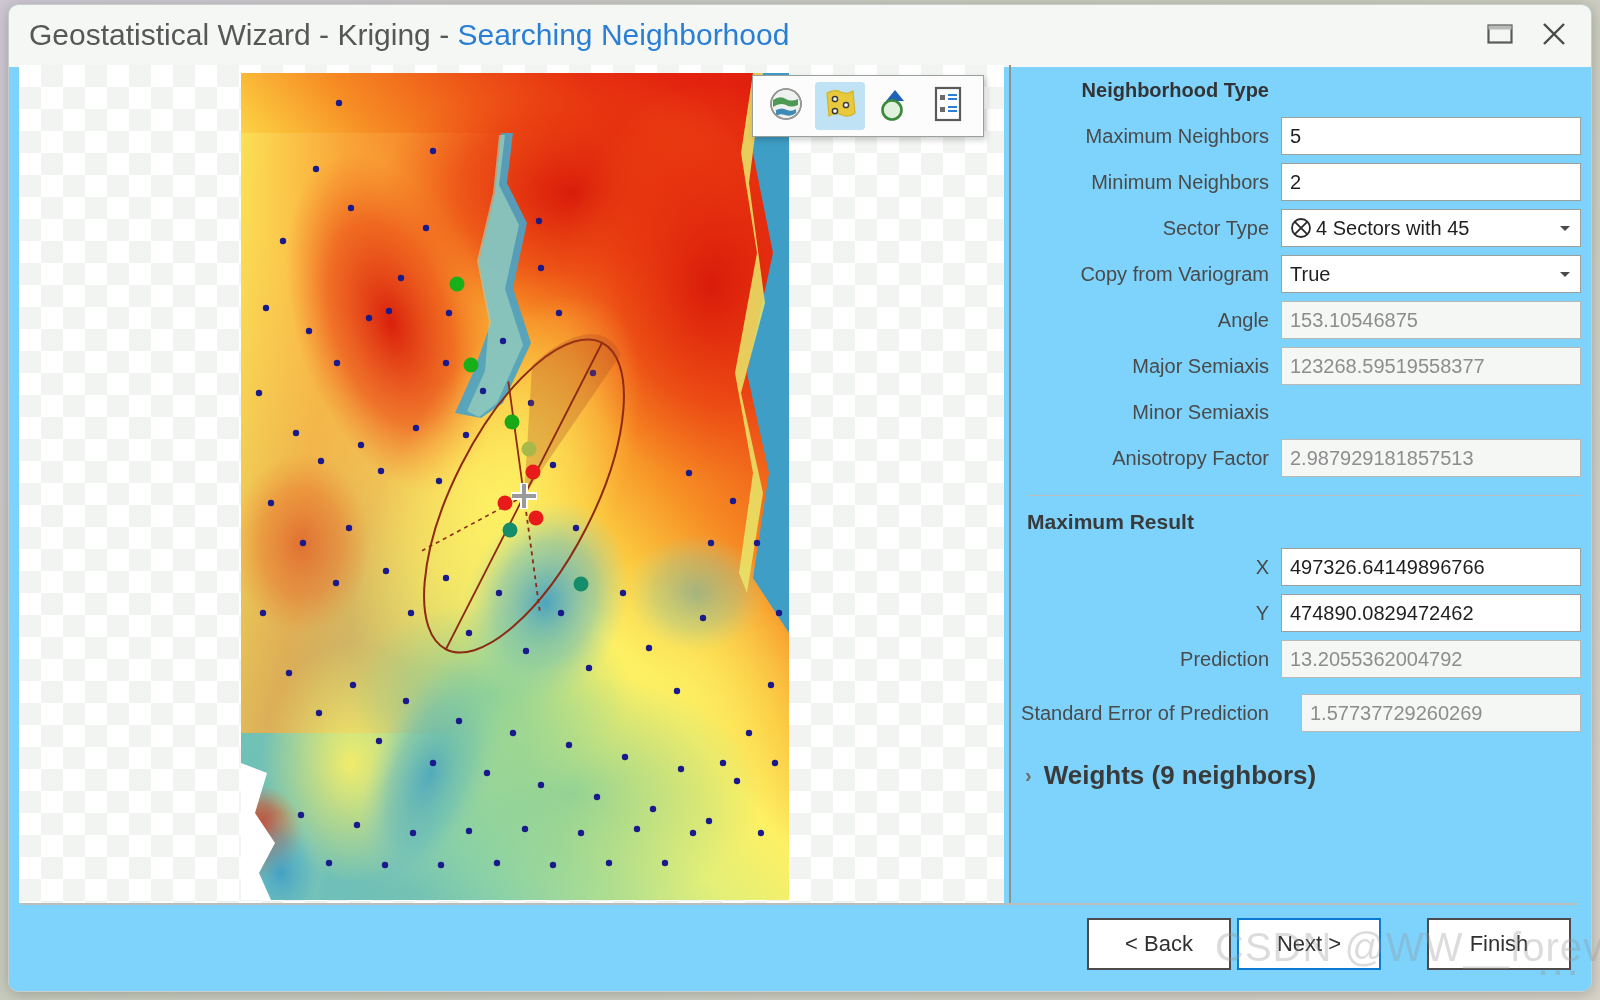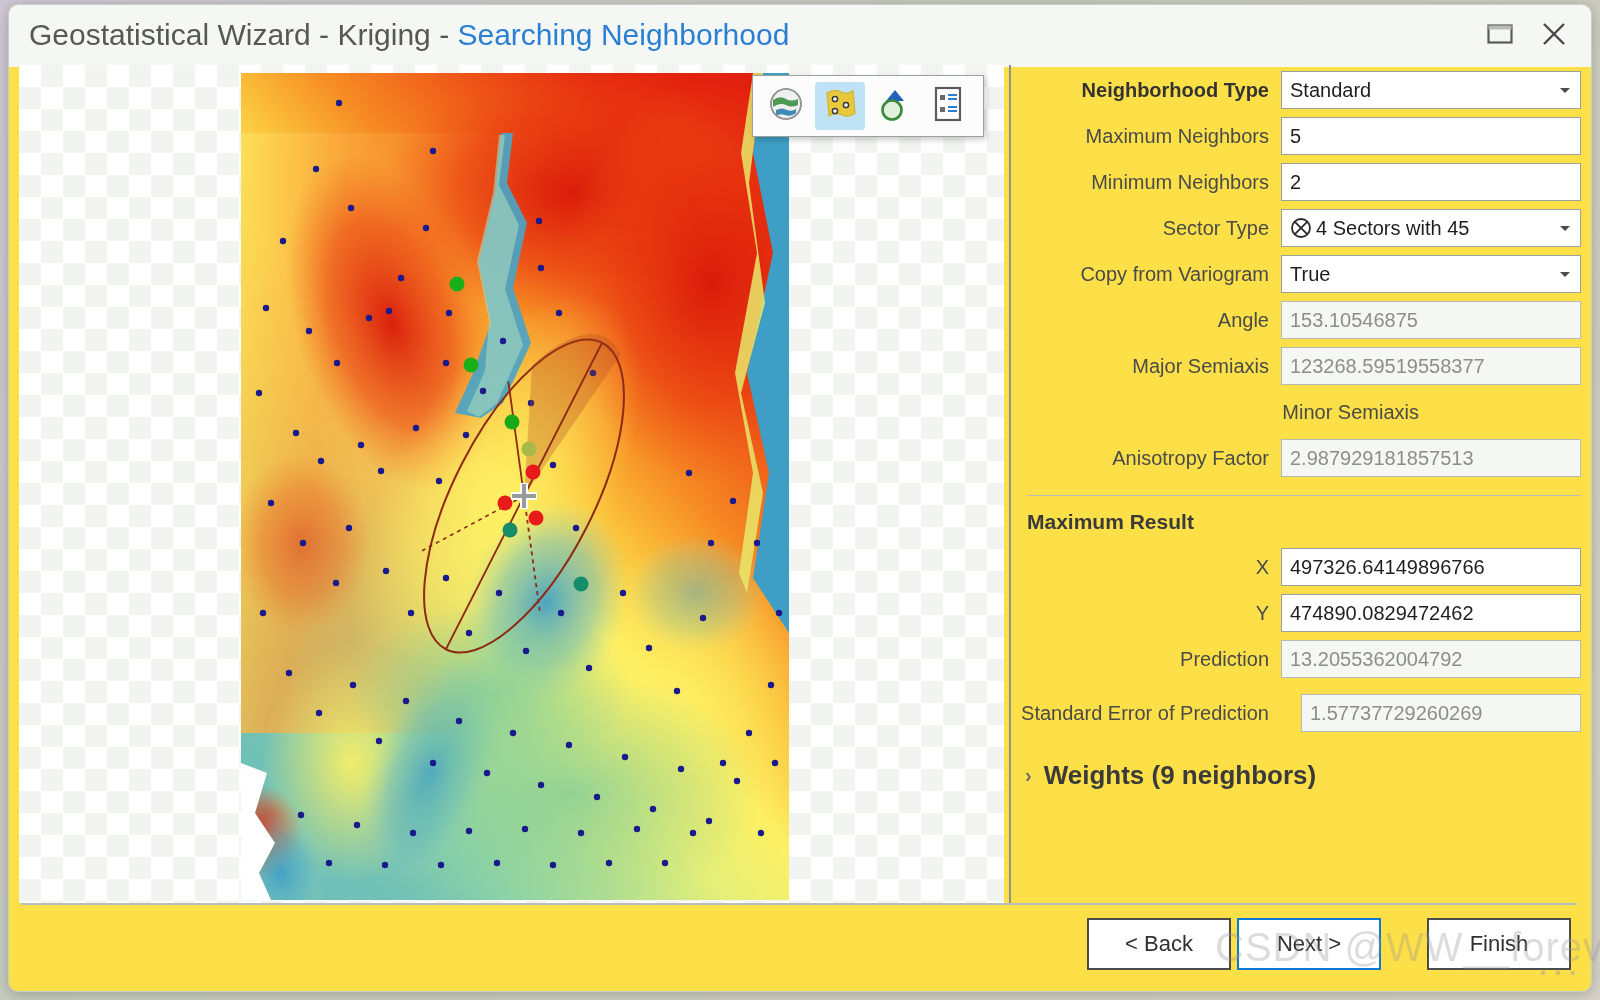--- a/index.html
+++ b/index.html
@@ -15,21 +15,21 @@
     position: absolute; inset: 0;
     background:
       linear-gradient(135deg, #cfc8d4 0%, #c7cbbd 40%, #d6d2c8 100%);
   }
 
   
   #dialog {
     position: absolute;
     left: 8px; top: 4px;
     width: 1582px; height: 986px;
-    background: #fde047;
+    background: #7dd3fc;
     border: 1px solid #c9cdc9;
     border-radius: 10px;
     box-shadow: 0 2px 14px rgba(0,0,0,.22);
     overflow: hidden;
   }
 
   
   #titlebar {
     position: absolute; left: 0; top: 0;
     width: 100%; height: 62px;
@@ -108,21 +108,20 @@
   
   #form {
     position: absolute;
     left: 1010px; top: 66px;
     width: 562px; height: 820px;
   }
   .row {
     display: flex; align-items: center;
     margin-bottom: 8px;
     height: 38px;
-    justify-content: center;
   }
   .row .lbl {
     width: 262px;
     text-align: right;
     padding-right: 12px;
     box-sizing: border-box;
     font-size: 20px;
     color: #4a4a4a;
     line-height: 1.15;
   }
@@ -500,24 +499,20 @@
 
     </div>
   </div>
 
   <div id="splitter"></div>
 
   <div id="form">
 
     <div class="row">
       <div class="lbl strong">Neighborhood Type</div>
-      <div class="fld">
-        <span>Standard</span>
-        <span class="caret"></span>
-      </div>
     </div>
 
     <div class="row">
       <div class="lbl">Maximum Neighbors</div>
       <div class="fld">
         <span>5</span>
       </div>
     </div>
 
     <div class="row">

